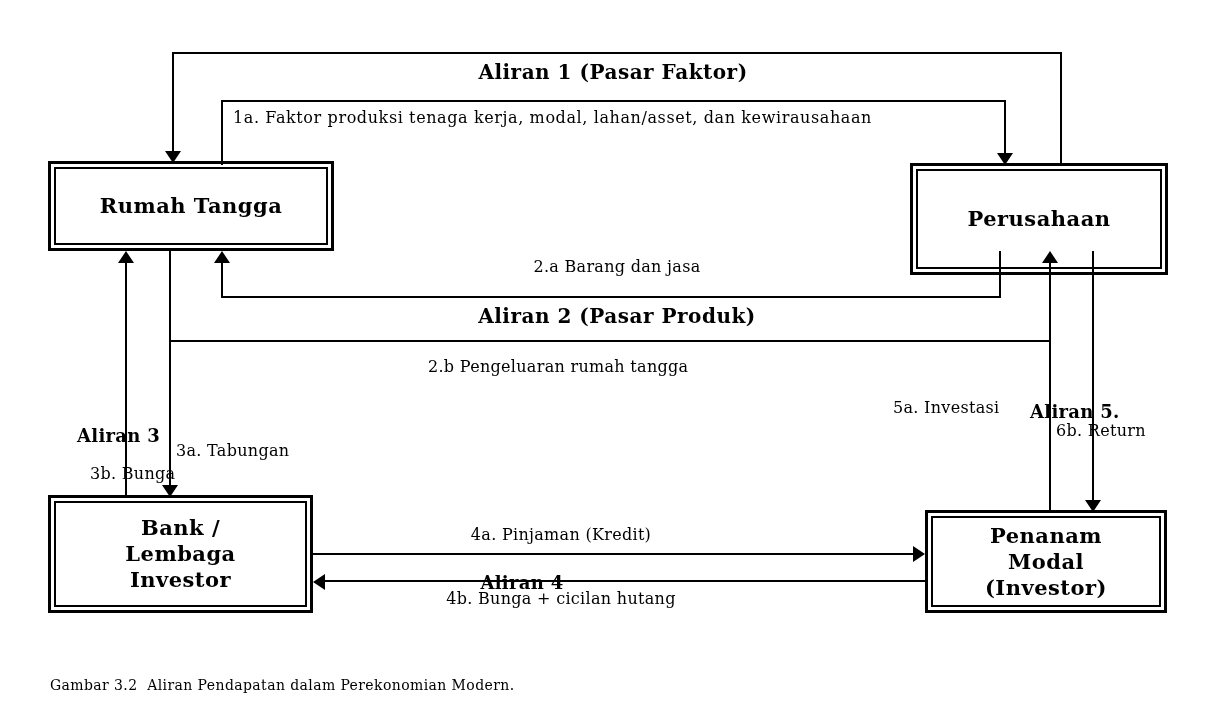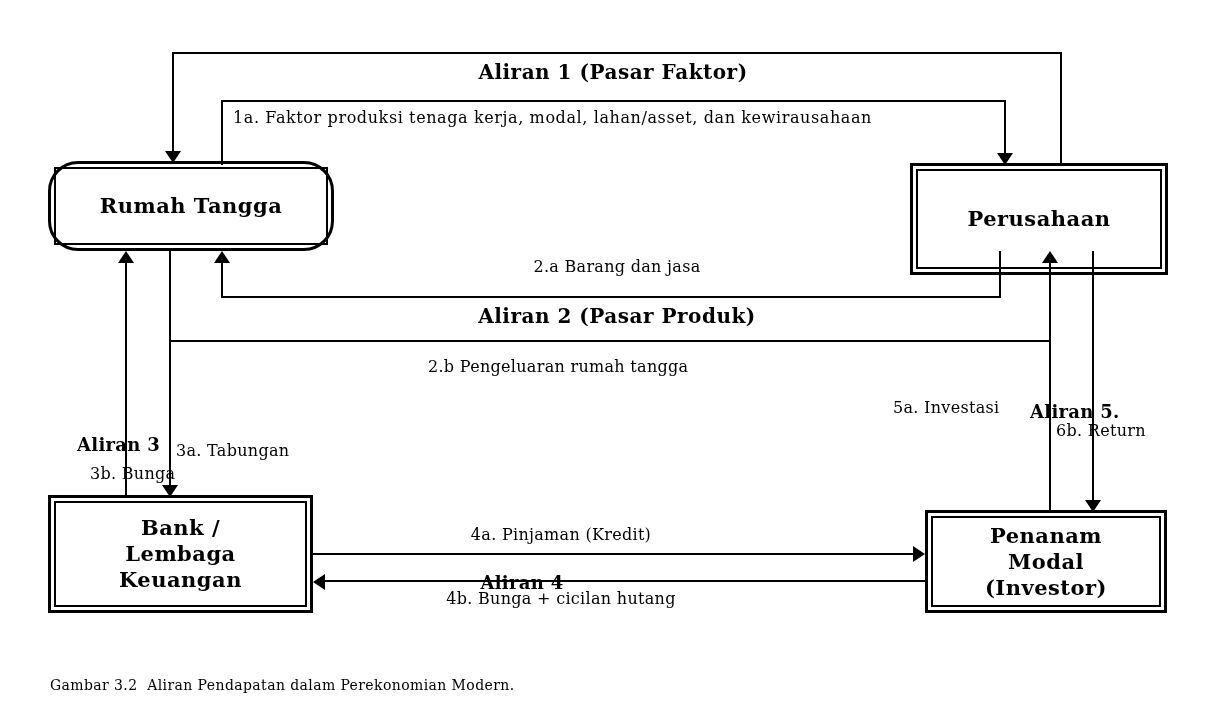--- a/index.html
+++ b/index.html
@@ -22,30 +22,30 @@
   .lbl-b{font-weight:bold;}
   .fs18{font-size:18px;}
   .fs20{font-size:20px;letter-spacing:0.5px;}
   .caption{position:absolute;font-size:14px;letter-spacing:0.4px;white-space:pre;}
 </style>
 </head>
 <body>
 
 <div class="stage">
 
-  <div class="dbox" style="left:48px;top:161px;width:286px;height:90px;border-radius:30px;">
+  <div class="dbox" style="left:48px;top:161px;width:286px;height:90px;">
     <div class="dbox-inner">Rumah Tangga</div>
   </div>
   <div class="dbox" style="left:910px;top:163px;width:258px;height:112px;">
     <div class="dbox-inner">Perusahaan</div>
   </div>
   <div class="dbox" style="left:48px;top:495px;width:265px;height:118px;">
     <div class="dbox-inner">Bank /
 Lembaga
-Keuangan</div>
+Investor</div>
   </div>
   <div class="dbox" style="left:925px;top:510px;width:242px;height:103px;">
     <div class="dbox-inner">Penanam
 Modal
 (Investor)</div>
   </div>
 
   <div class="hline" style="left:172px;top:52px;width:890px;"></div>
   <div class="vline" style="left:172px;top:52px;height:100px;"></div>
   <div class="vline" style="left:1060px;top:52px;height:113px;"></div>
@@ -81,21 +81,21 @@
   <div class="hline" style="left:325px;top:580px;width:600px;"></div>
   <div class="arr arr-left" style="left:313px;top:574px;"></div>
 
   <div class="lbl lbl-c lbl-b fs20" style="left:413px;top:60px;width:400px;">Aliran 1 (Pasar Faktor)</div>
   <div class="lbl" style="left:233px;top:108px;letter-spacing:0.6px;">1a. Faktor produksi tenaga kerja, modal, lahan/asset, dan kewirausahaan</div>
 
   <div class="lbl lbl-c" style="left:467px;top:257px;width:300px;">2.a Barang dan jasa</div>
   <div class="lbl lbl-c lbl-b fs20" style="left:417px;top:304px;width:400px;">Aliran 2 (Pasar Produk)</div>
   <div class="lbl" style="left:428px;top:357px;">2.b Pengeluaran rumah tangga</div>
 
-  <div class="lbl lbl-b fs18" style="left:77px;top:434px;">Aliran 3</div>
+  <div class="lbl lbl-b fs18" style="left:77px;top:425px;">Aliran 3</div>
   <div class="lbl" style="left:176px;top:441px;">3a. Tabungan</div>
   <div class="lbl" style="left:42px;top:464px;margin-left:48px;">3b. Bunga</div>
 
   <div class="lbl lbl-b fs18" style="left:1030px;top:377px;margin-top:24px;">Aliran 5.</div>
   <div class="lbl lbl-r" style="left:893px;top:398px;width:152px;">5a. Investasi</div>
   <div class="lbl" style="left:1056px;top:421px;">6b. Return</div>
 
   <div class="lbl lbl-c" style="left:411px;top:525px;width:300px;">4a. Pinjaman (Kredit)</div>
   <div class="lbl lbl-c lbl-b fs18" style="left:437px;top:572px;width:170px;">Aliran 4</div>
   <div class="lbl lbl-c" style="left:411px;top:589px;width:300px;">4b. Bunga + cicilan hutang</div>

